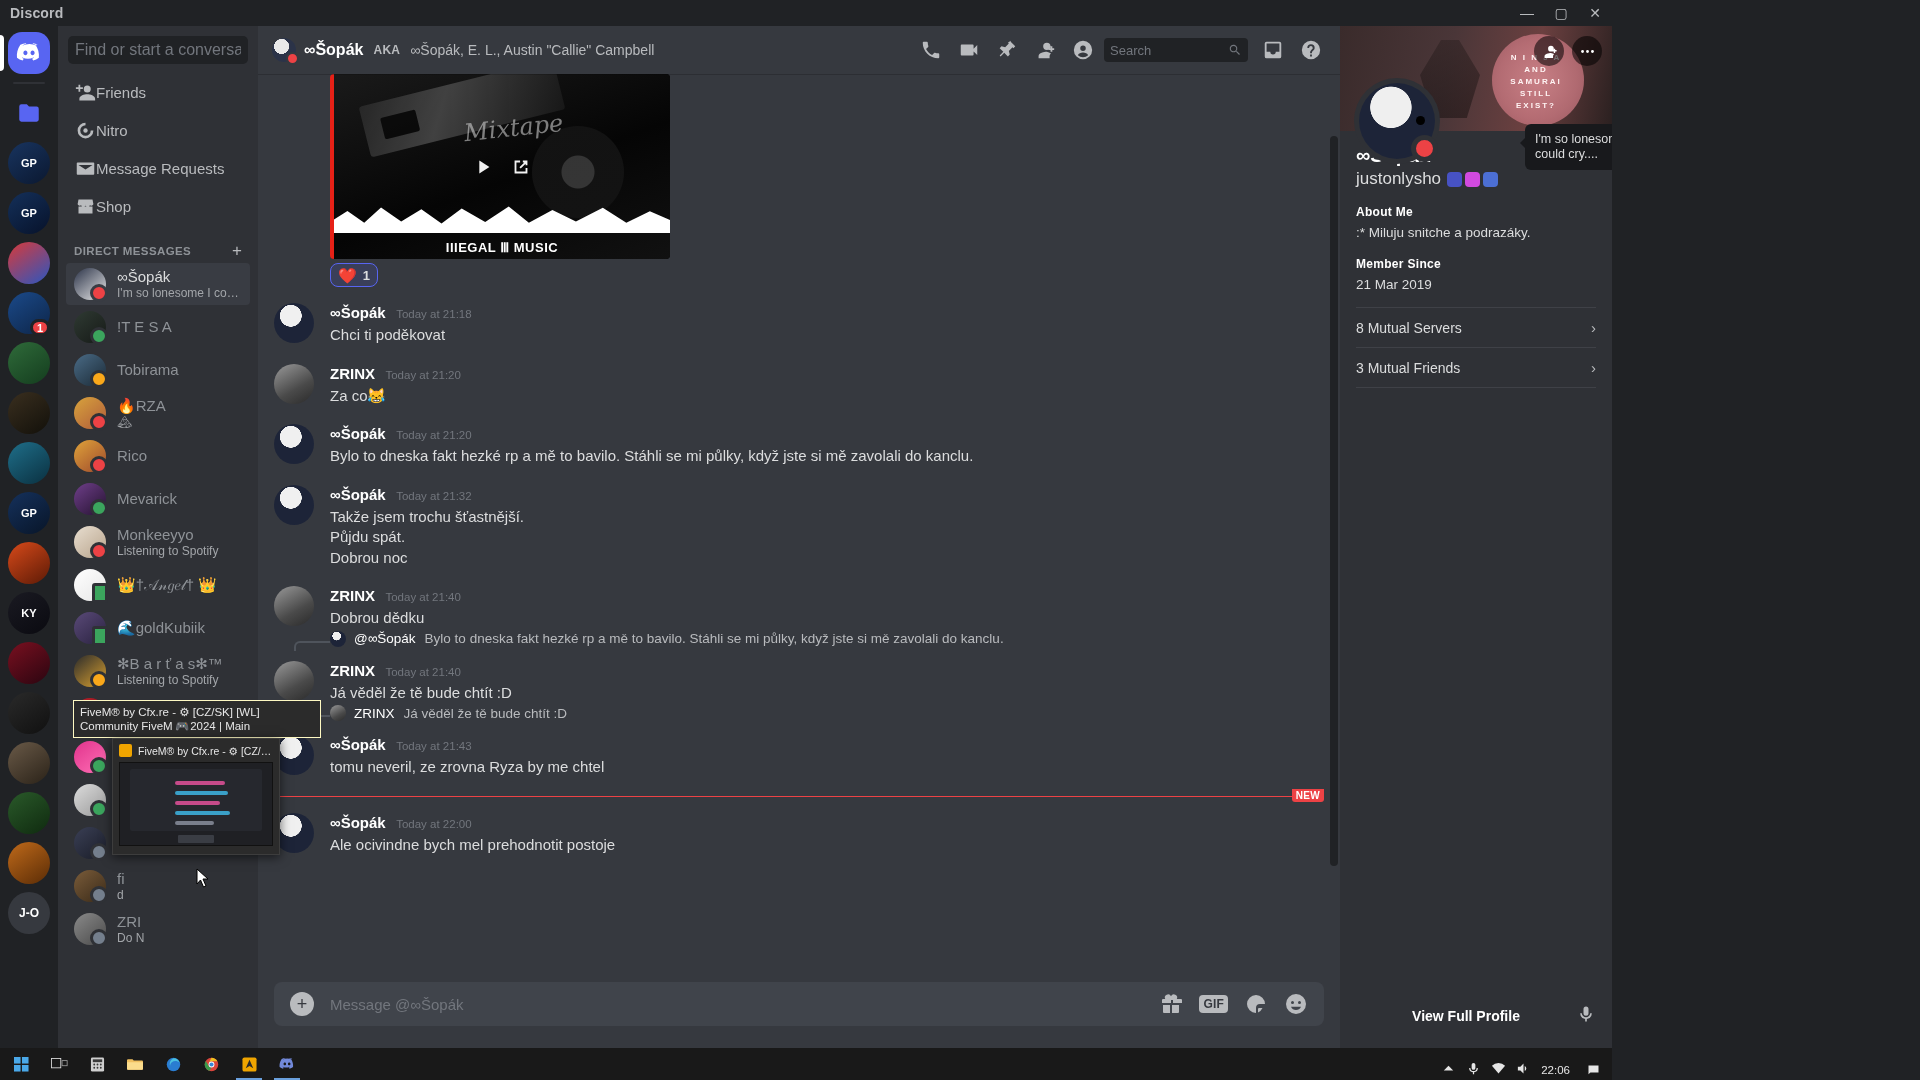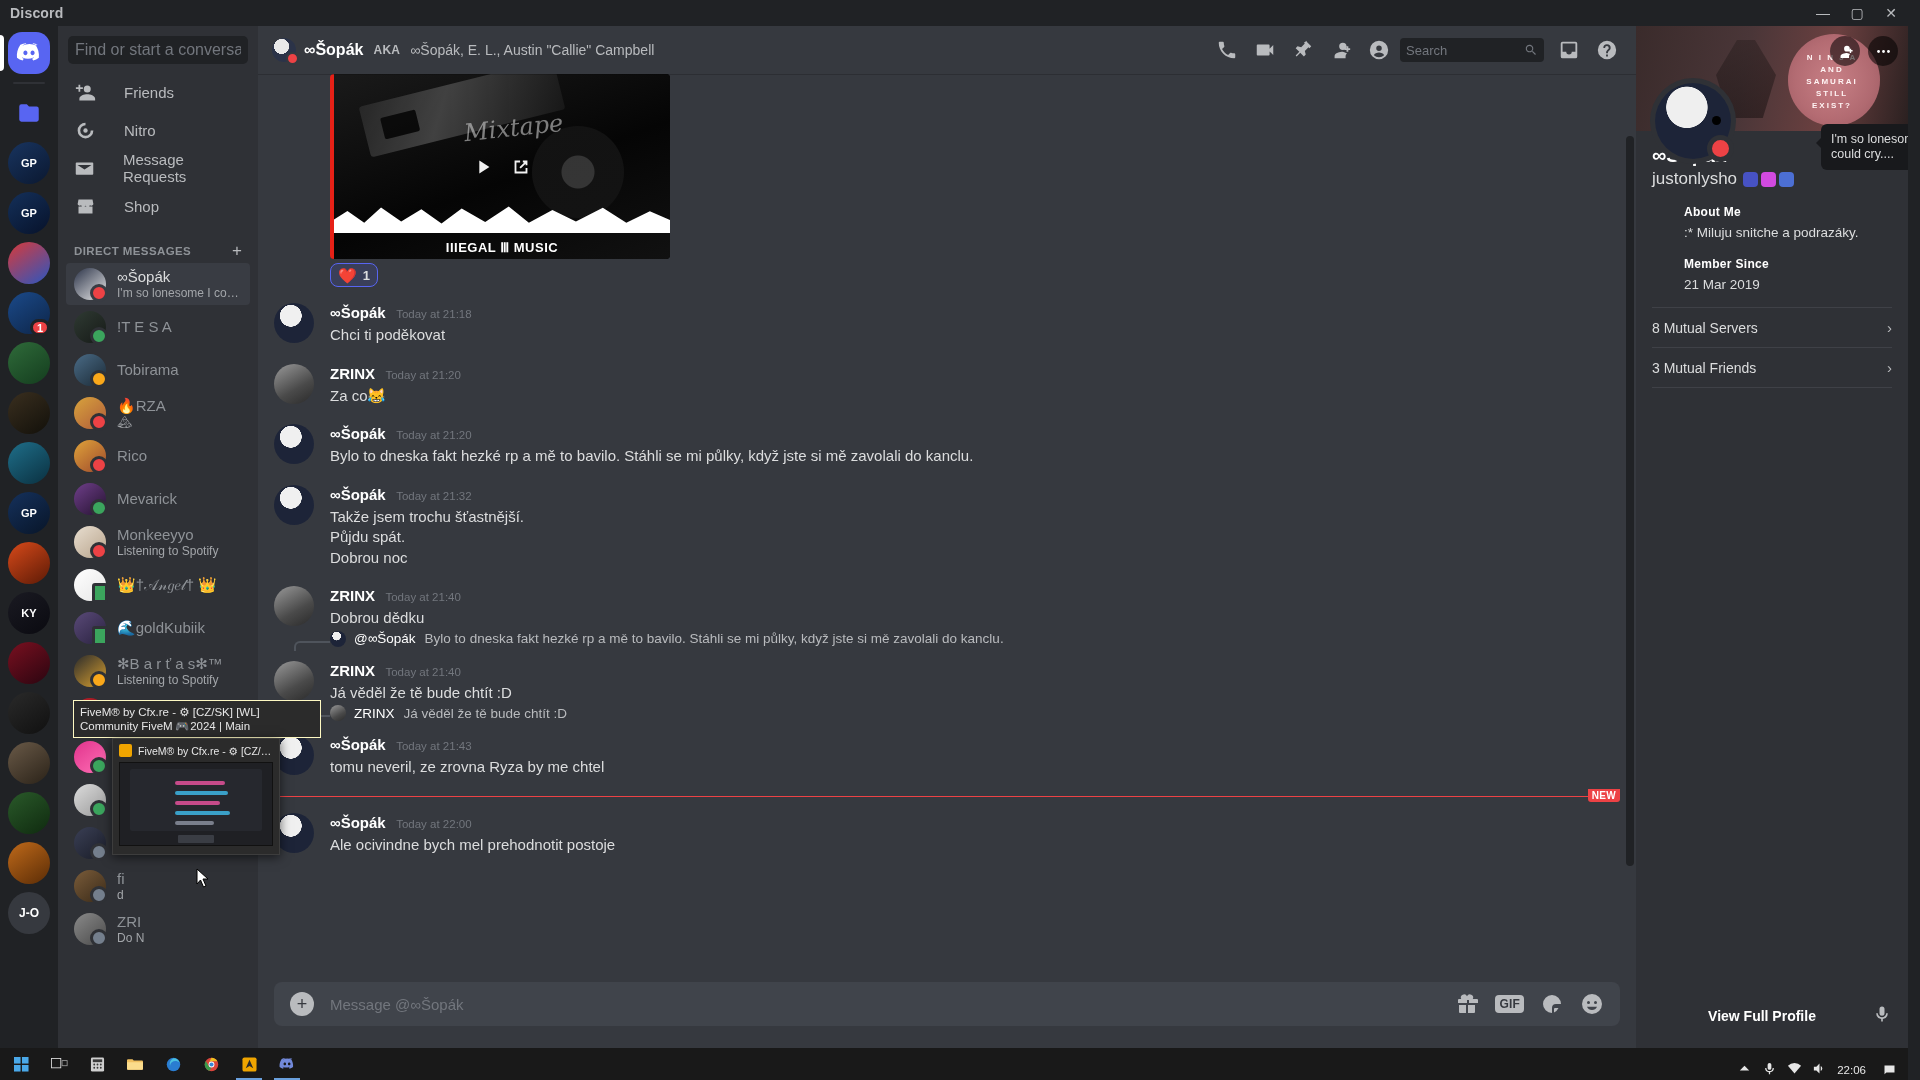--- a/index.html
+++ b/index.html
@@ -2,21 +2,21 @@
 <html><head>
 <meta charset="utf-8">
 <style>
   * { margin:0; padding:0; box-sizing:border-box; }
   html,body { width:1920px; height:1080px; overflow:hidden; }
   body {
     font-family:"Liberation Sans", sans-serif;
     background:#202225; color:#dcddde; font-size:16px;
     -webkit-font-smoothing:antialiased;
   }
-  .app { position:relative; width:1908px; height:1080px; display:flex; flex-direction:column; }
+  .app { position:relative; width:1612px; height:1080px; display:flex; flex-direction:column; }
 
   
   .titlebar {
     height:26px; background:#202225; display:flex; align-items:center;
     flex:0 0 26px; position:relative; z-index:30;
   }
   .titlebar .tb-title { font-size:14px; color:#b9bbbe; margin-left:10px; font-weight:600; letter-spacing:.2px;}
   .titlebar .tb-spacer { flex:1; }
   .win-btns { display:flex; align-items:center; }
   .win-btn { width:34px; height:26px; display:flex; align-items:center; justify-content:center;
@@ -46,21 +46,21 @@
 
   
   .dmbar { width:200px; background:#2f3136; display:flex; flex-direction:column; flex:0 0 200px; min-height:0;}
   .dm-search { padding:10px; flex:0 0 auto; }
   .dm-search input {
      width:100%; height:28px; background:#202225; border:none; border-radius:5px;
      color:#dcddde; font-size:16px; padding:0 7px; font-family:inherit; outline:none;
   }
   .dm-search input::placeholder { color:#72767d; }
   .dm-scroll { flex:1; overflow:hidden; padding:0 8px; }
-  .dm-link { height:36px; display:flex; align-items:center; gap:28px; border-radius:4px;
+  .dm-link { height:36px; display:flex; align-items:center; gap:0; border-radius:4px;
      padding:0 8px; color:#b9bbbe; margin-bottom:2px; }
   .dm-link .ico { width:22px; height:22px; display:flex; align-items:center; justify-content:center; }
   .dm-link .ico svg { width:21px; height:21px; fill:#b9bbbe; }
   .dm-link .lbl { font-size:15px; font-weight:500; }
   .dm-head { display:flex; align-items:center; justify-content:space-between;
      padding:16px 8px 4px 8px; }
   .dm-head .t { font-size:11.5px; font-weight:700; letter-spacing:.4px; color:#8e9297; }
   .dm-head .plus { color:#b9bbbe; font-size:17px; line-height:1; }
   .dm-item { height:42px; display:flex; align-items:center; gap:11px; padding:0 8px;
      border-radius:4px; margin-bottom:1px; position:relative; }
@@ -185,21 +185,21 @@
   .p-popover:before { content:""; position:absolute; left:-5px; top:14px; width:0; height:0;
      border:5px solid transparent; border-right-color:#18191c; border-left:0; }
   .p-statusdot { position:absolute; left:76px; top:90px; width:9px; height:9px; border-radius:50%; background:#000; }
   .p-body { padding:12px 16px 0 16px; }
   .p-name { font-size:20px; font-weight:700; color:#fff; line-height:24px; }
   .p-handle-row { display:flex; align-items:center; gap:6px; margin-top:2px; }
   .p-handle { font-size:17px; color:#dcddde;text-align:center; }
   .p-badges { display:flex; gap:3px; }
   .p-badge { width:15px; height:15px; border-radius:4px; display:flex; align-items:center;
      justify-content:center; font-size:8px; color:#fff; }
-  .p-sec { margin-top:16px;margin-left:32px; }
+  .p-sec { margin-top:16px; }
   .p-sec h4 { font-size:12px; font-weight:700; color:#fff; letter-spacing:.3px; margin-bottom:5px;}
   .p-sec p { font-size:13.5px; color:#dcddde; line-height:17px; }
   .p-divline { height:1px; background:#3f4147; margin:14px 0 0 0; }
   .p-row { height:40px; display:flex; align-items:center; justify-content:space-between;
      border-bottom:1px solid #3f4147; }
   .p-row .lbl { font-size:14px; color:#dcddde; font-weight:500;}
   .p-row .chev { color:#b9bbbe; font-size:15px; }
   .p-foot { margin-top:auto; padding:14px 16px 20px; display:flex; align-items:center;
      justify-content:space-between;}
   .p-viewfull { font-size:14px; font-weight:600; color:#fff; flex:1; text-align:center; }

